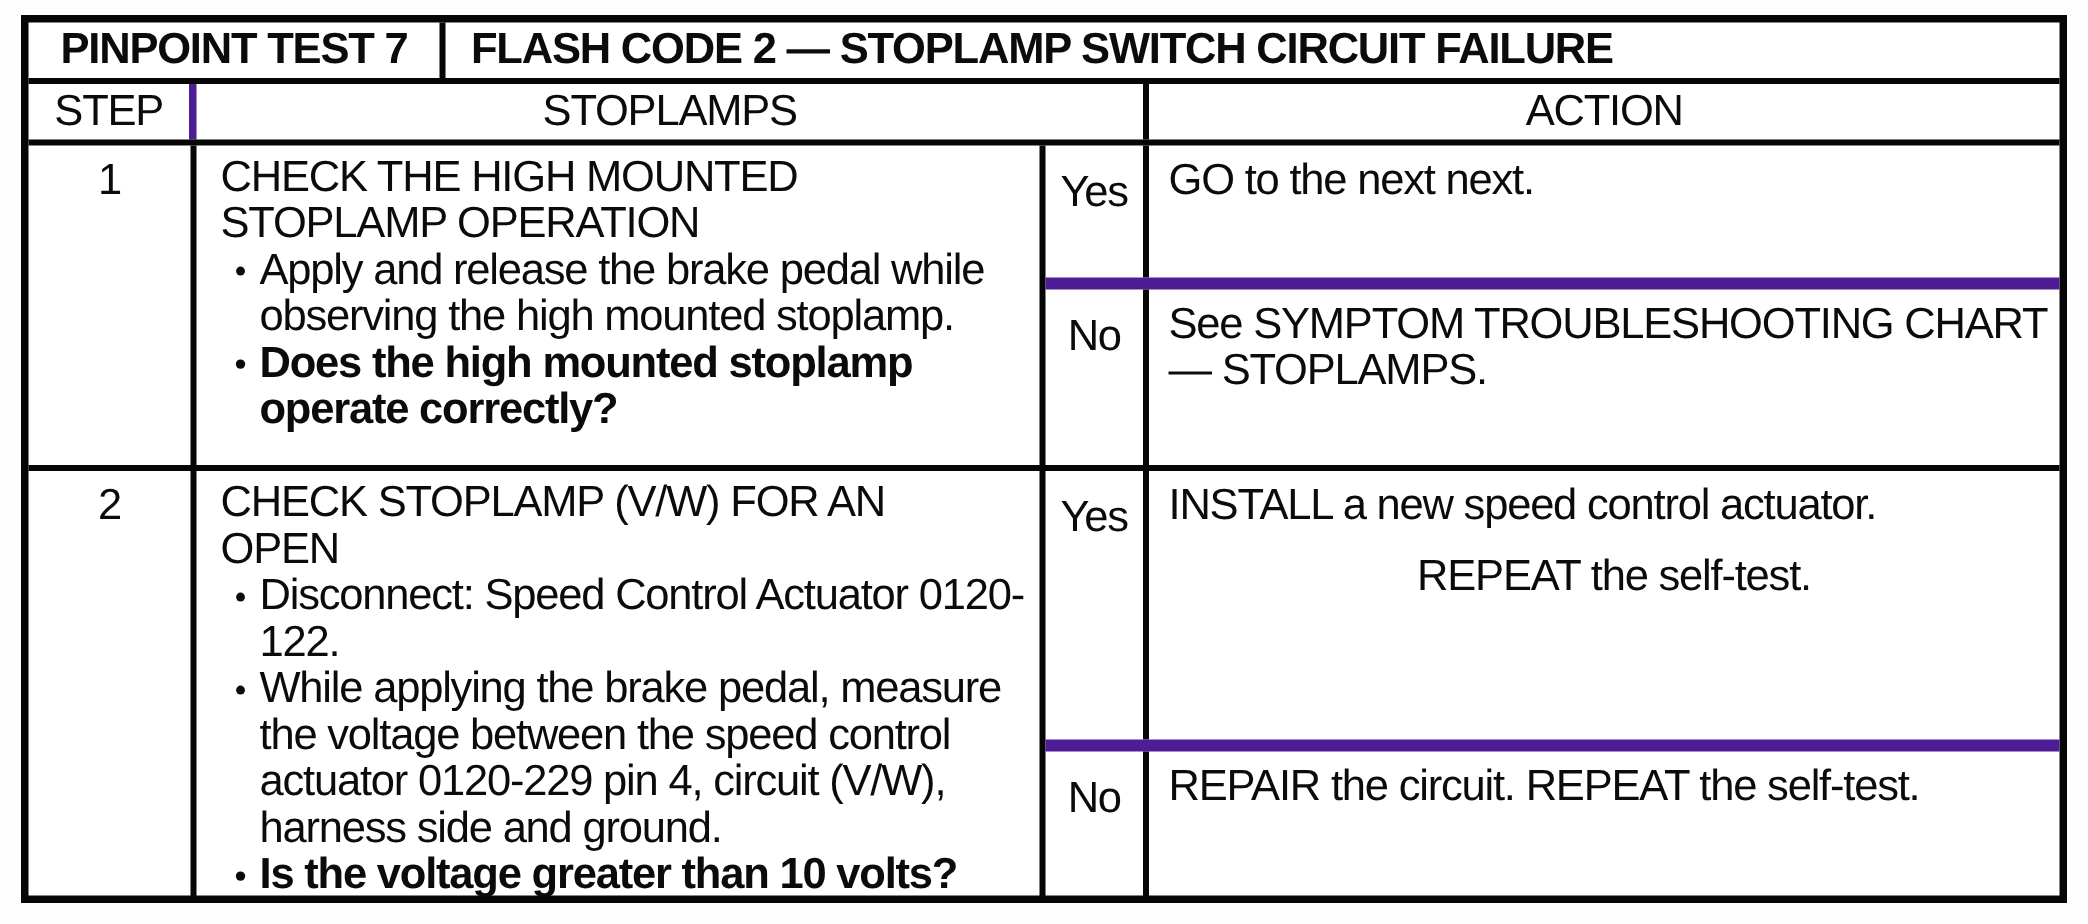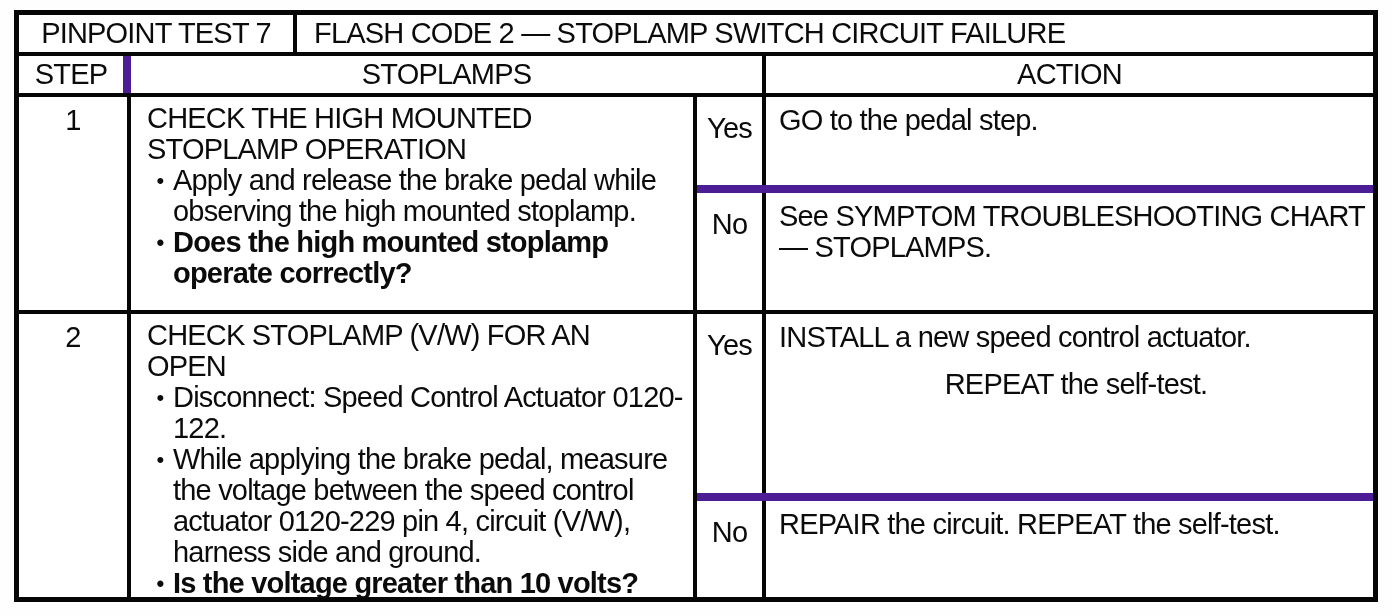--- a/index.html
+++ b/index.html
@@ -14,33 +14,33 @@
   .ptable {
     position:absolute; left:14px; top:10px;
     width:1364px; height:592px;
     border:5px solid #060606;
     background:#ffffff;
     display:flex; flex-direction:column;
     font-size:29px; line-height:31px; letter-spacing:-0.8px;
   }
 
   
-  .hrow1 { height:37px; display:flex; flex:none; }
+  .hrow1 { height:37px; display:flex; flex:none;font-weight:bold; }
   .cell-test {
     width:278px; flex:none; border-right:4px solid #060606;
     display:flex; align-items:center; justify-content:center;
   }
   .cell-title {
     flex:1; display:flex; align-items:center; padding-left:17px;
   }
 
   
   .hrow2 { height:41px; flex:none; border-top:4px solid #060606; display:flex; }
   .hcell { display:flex; align-items:center; justify-content:center; }
-  .hcell-step { width:112px; flex:none; border-right:8px solid #4c1d95; }
+  .hcell-step { width:112px; flex:none; border-right:5px solid #4c1d95; }
   .hcell-insp { width:635px; flex:none; border-right:4px solid #060606; }
   .hcell-action { flex:1; }
 
   
   .steprow { border-top:4px solid #060606; display:flex; }
   .steprow-1 { height:217px; flex:none; }
   .steprow-2 { flex:1; }
 
   .cell-num {
     width:112px; flex:none; border-right:4px solid #060606;
@@ -98,21 +98,21 @@
         </div>
         <div class="bullet bold">
           <span class="marker">•</span>
           <span class="btxt">Does the high mounted stoplamp operate correctly?</span>
         </div>
       </div>
       <div class="results">
         <div class="result res-yes-1">
           <div class="cell-ans">Yes</div>
           <div class="cell-action">
-            <p>GO to the pedal step.</p>
+            <p>GO to the next next.</p>
           </div>
         </div>
         <div class="result res-no-1">
           <div class="cell-ans">No</div>
           <div class="cell-action">
             <p>See SYMPTOM TROUBLESHOOTING CHART — STOPLAMPS.</p>
           </div>
         </div>
       </div>
     </div>

